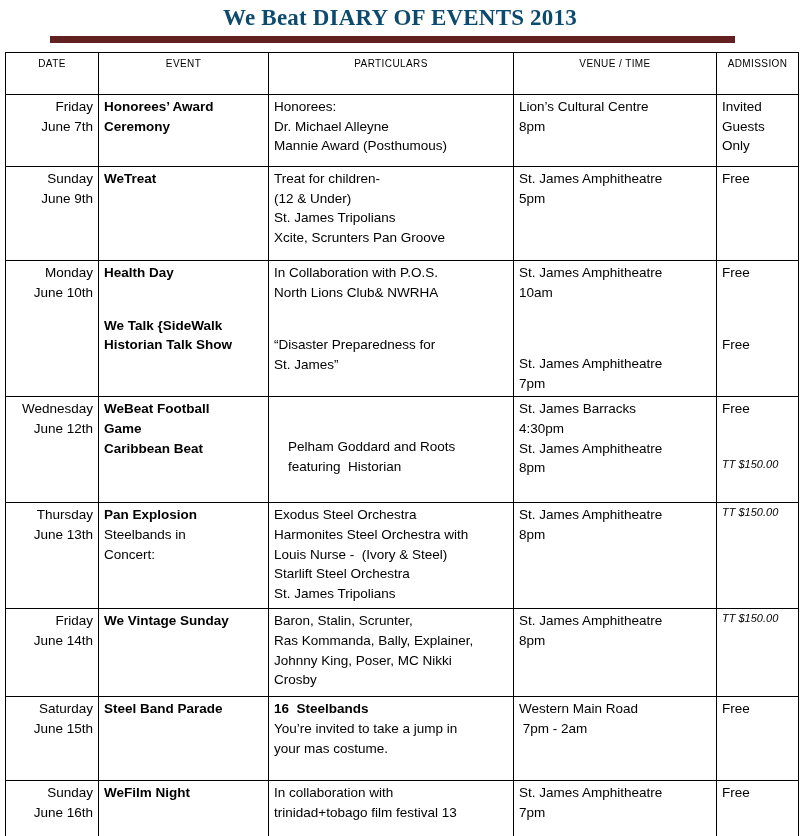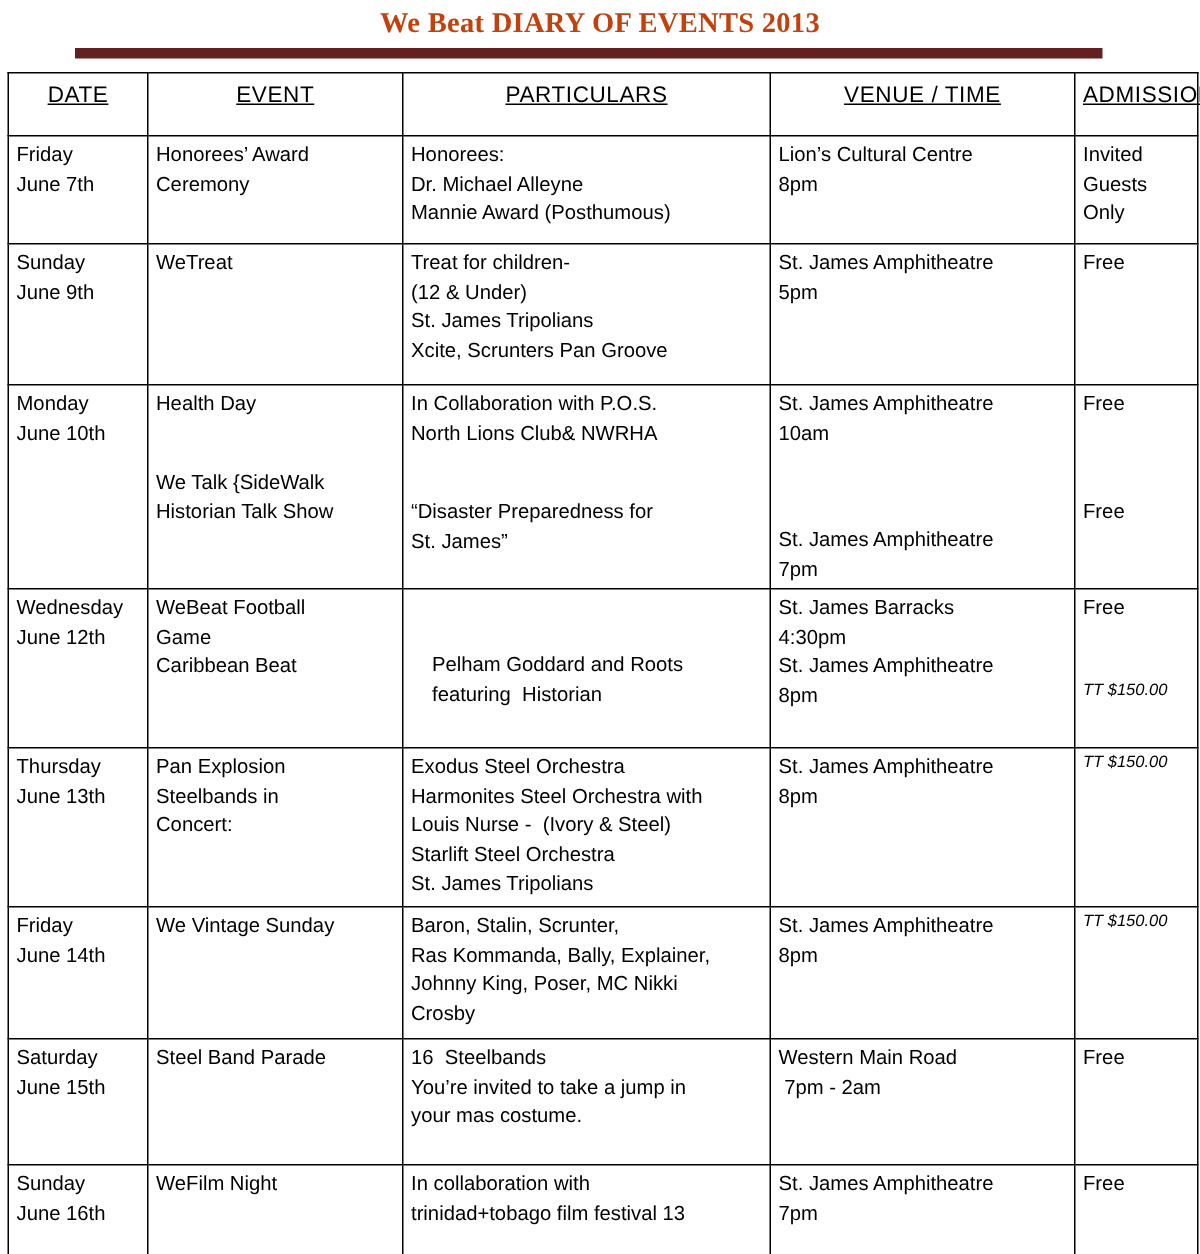--- a/index.html
+++ b/index.html
@@ -18,24 +18,24 @@
     position: relative;
     width: 800px;
     height: 836px;
     box-sizing: border-box;
   }
 
   
   .title {
     text-align: center;
     font-family: "Liberation Serif", serif;
-    font-size: 19px;
+    font-size: 23px;
     font-weight: 700;
     letter-spacing: 0.2px;
-    color: #c2410c;
+    color: #0c4a6e;
     padding-top: 6px;
     line-height: 1.05;
     white-space: nowrap;
   }
   .rule-wrap {
     padding-top: 6px;
   }
   .rule {
     height: 7px;
     margin-left: 50px;
@@ -62,36 +62,35 @@
     font-size: 13.5px;
     line-height: 1.45;
     font-family: "Liberation Sans", sans-serif;
     font-weight: 400;
     color: #000;
   }
   table.diary thead th {
     text-align: center;
     vertical-align: top;
     font-weight: 400;
-    font-size: 15px;
+    font-size: 10px;
     letter-spacing: 0.4px;
     height: 34px;
     padding-top: 4px;
-    text-decoration: underline;
   }
 
   
   col.c-date      { width: 93px; }
   col.c-event     { width: 170px; }
   col.c-parts     { width: 245px; }
   col.c-venue     { width: 203px; }
   col.c-adm       { width: 82px; }
 
   .cell-date {
-    text-align: left;
+    text-align: right;
     font-size: 13.5px;
     line-height: 1.55;
     padding-top: 4px;
   }
   .cell-event {
     font-size: 13.5px;
     line-height: 1.5;
     padding-top: 4px;
   }
   .cell-parts {
@@ -103,21 +102,21 @@
     font-size: 13.5px;
     line-height: 1.5;
     padding-top: 4px;
   }
   .cell-adm {
     font-size: 13.5px;
     line-height: 1.5;
     padding-top: 4px;
   }
 
-  .bold { font-weight: 400; }
+  .bold { font-weight: 700; }
   .small-money { font-size: 11px; font-style: italic; }
   .indent { padding-left: 14px; }
   .ln { display: block; white-space: pre-wrap; }
   .blank { display: block; height: 19px; }
   .blank-sm { display: block; height: 14px; }
 
   
   tr.r0 td { height: 66px; }
   tr.r1 td { height: 88px; }
   tr.r2 td { height: 128px; }

